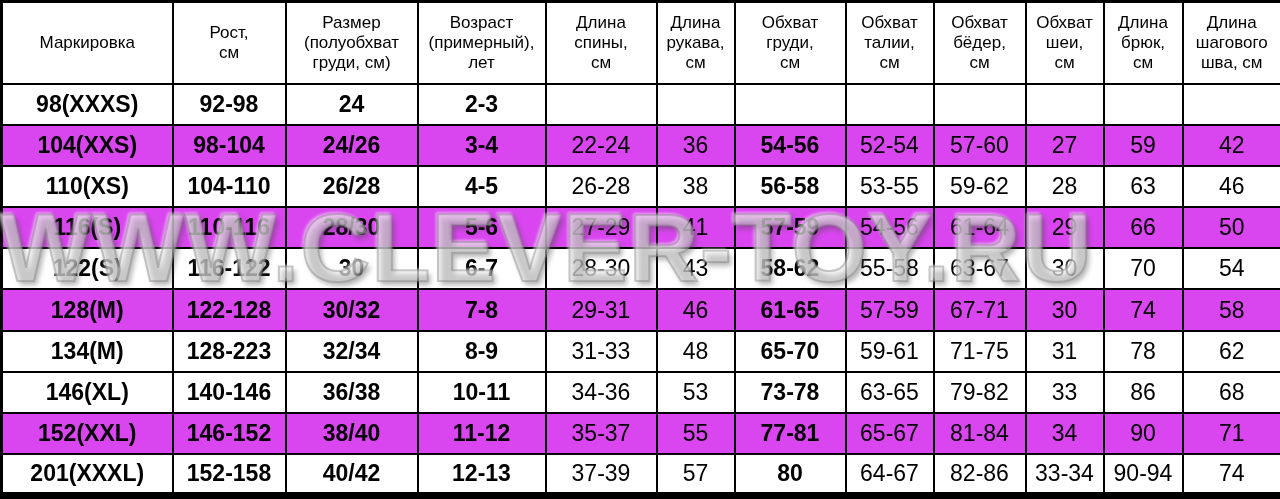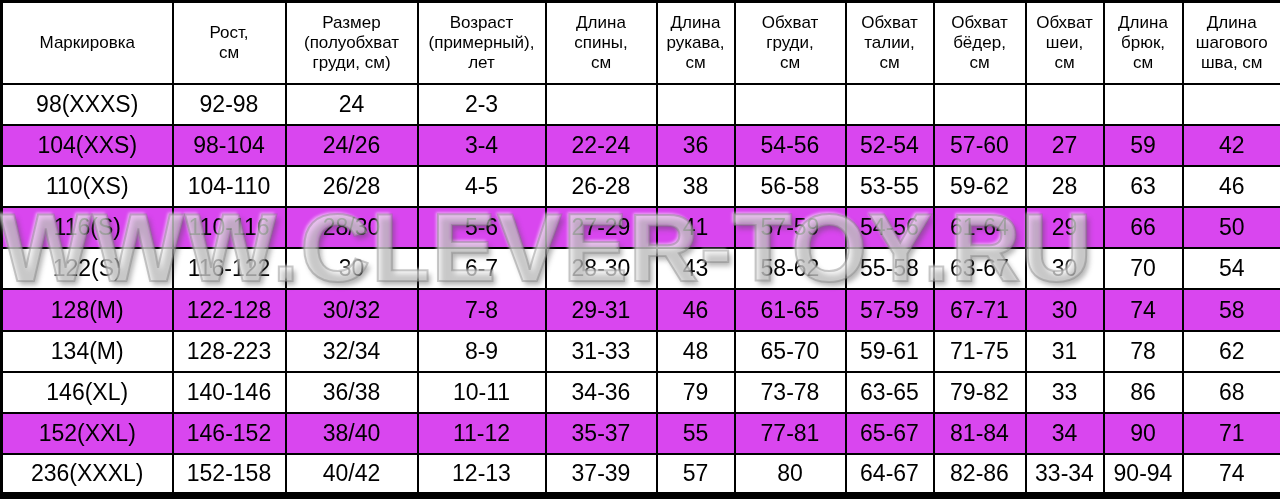--- a/index.html
+++ b/index.html
@@ -38,21 +38,21 @@
     font-weight: normal;
     line-height: 1.18;
     white-space: pre-line;
     background: #ffffff;
   }
   .size-table td {
     font-size: 23px;
     font-weight: normal;
     white-space: nowrap;
   }
-  .size-table td.b { font-weight: normal; }
+  .size-table td.b { font-weight: bold; }
   .size-table tbody tr.stripe td { background: #d946ef; }
   .size-table tbody tr.plain td { background: #ffffff; }
   .watermark {
     position: absolute;
     left: 0;
     right: 5px;
     top: 192px;
     font-size: 97px;
     font-weight: bold;
     white-space: nowrap;
@@ -219,21 +219,21 @@
           <td>31</td>
           <td>78</td>
           <td>62</td>
         </tr>
         <tr class="plain">
           <td class="b">146(XL)</td>
           <td class="b">140-146</td>
           <td class="b">36/38</td>
           <td class="b">10-11</td>
           <td>34-36</td>
-          <td>79</td>
+          <td>53</td>
           <td class="b">73-78</td>
           <td>63-65</td>
           <td>79-82</td>
           <td>33</td>
           <td>86</td>
           <td>68</td>
         </tr>
         <tr class="stripe">
           <td class="b">152(XXL)</td>
           <td class="b">146-152</td>
@@ -242,21 +242,21 @@
           <td>35-37</td>
           <td>55</td>
           <td class="b">77-81</td>
           <td>65-67</td>
           <td>81-84</td>
           <td>34</td>
           <td>90</td>
           <td>71</td>
         </tr>
         <tr class="plain">
-          <td class="b">236(XXXL)</td>
+          <td class="b">201(XXXL)</td>
           <td class="b">152-158</td>
           <td class="b">40/42</td>
           <td class="b">12-13</td>
           <td>37-39</td>
           <td>57</td>
           <td class="b">80</td>
           <td>64-67</td>
           <td>82-86</td>
           <td>33-34</td>
           <td>90-94</td>

